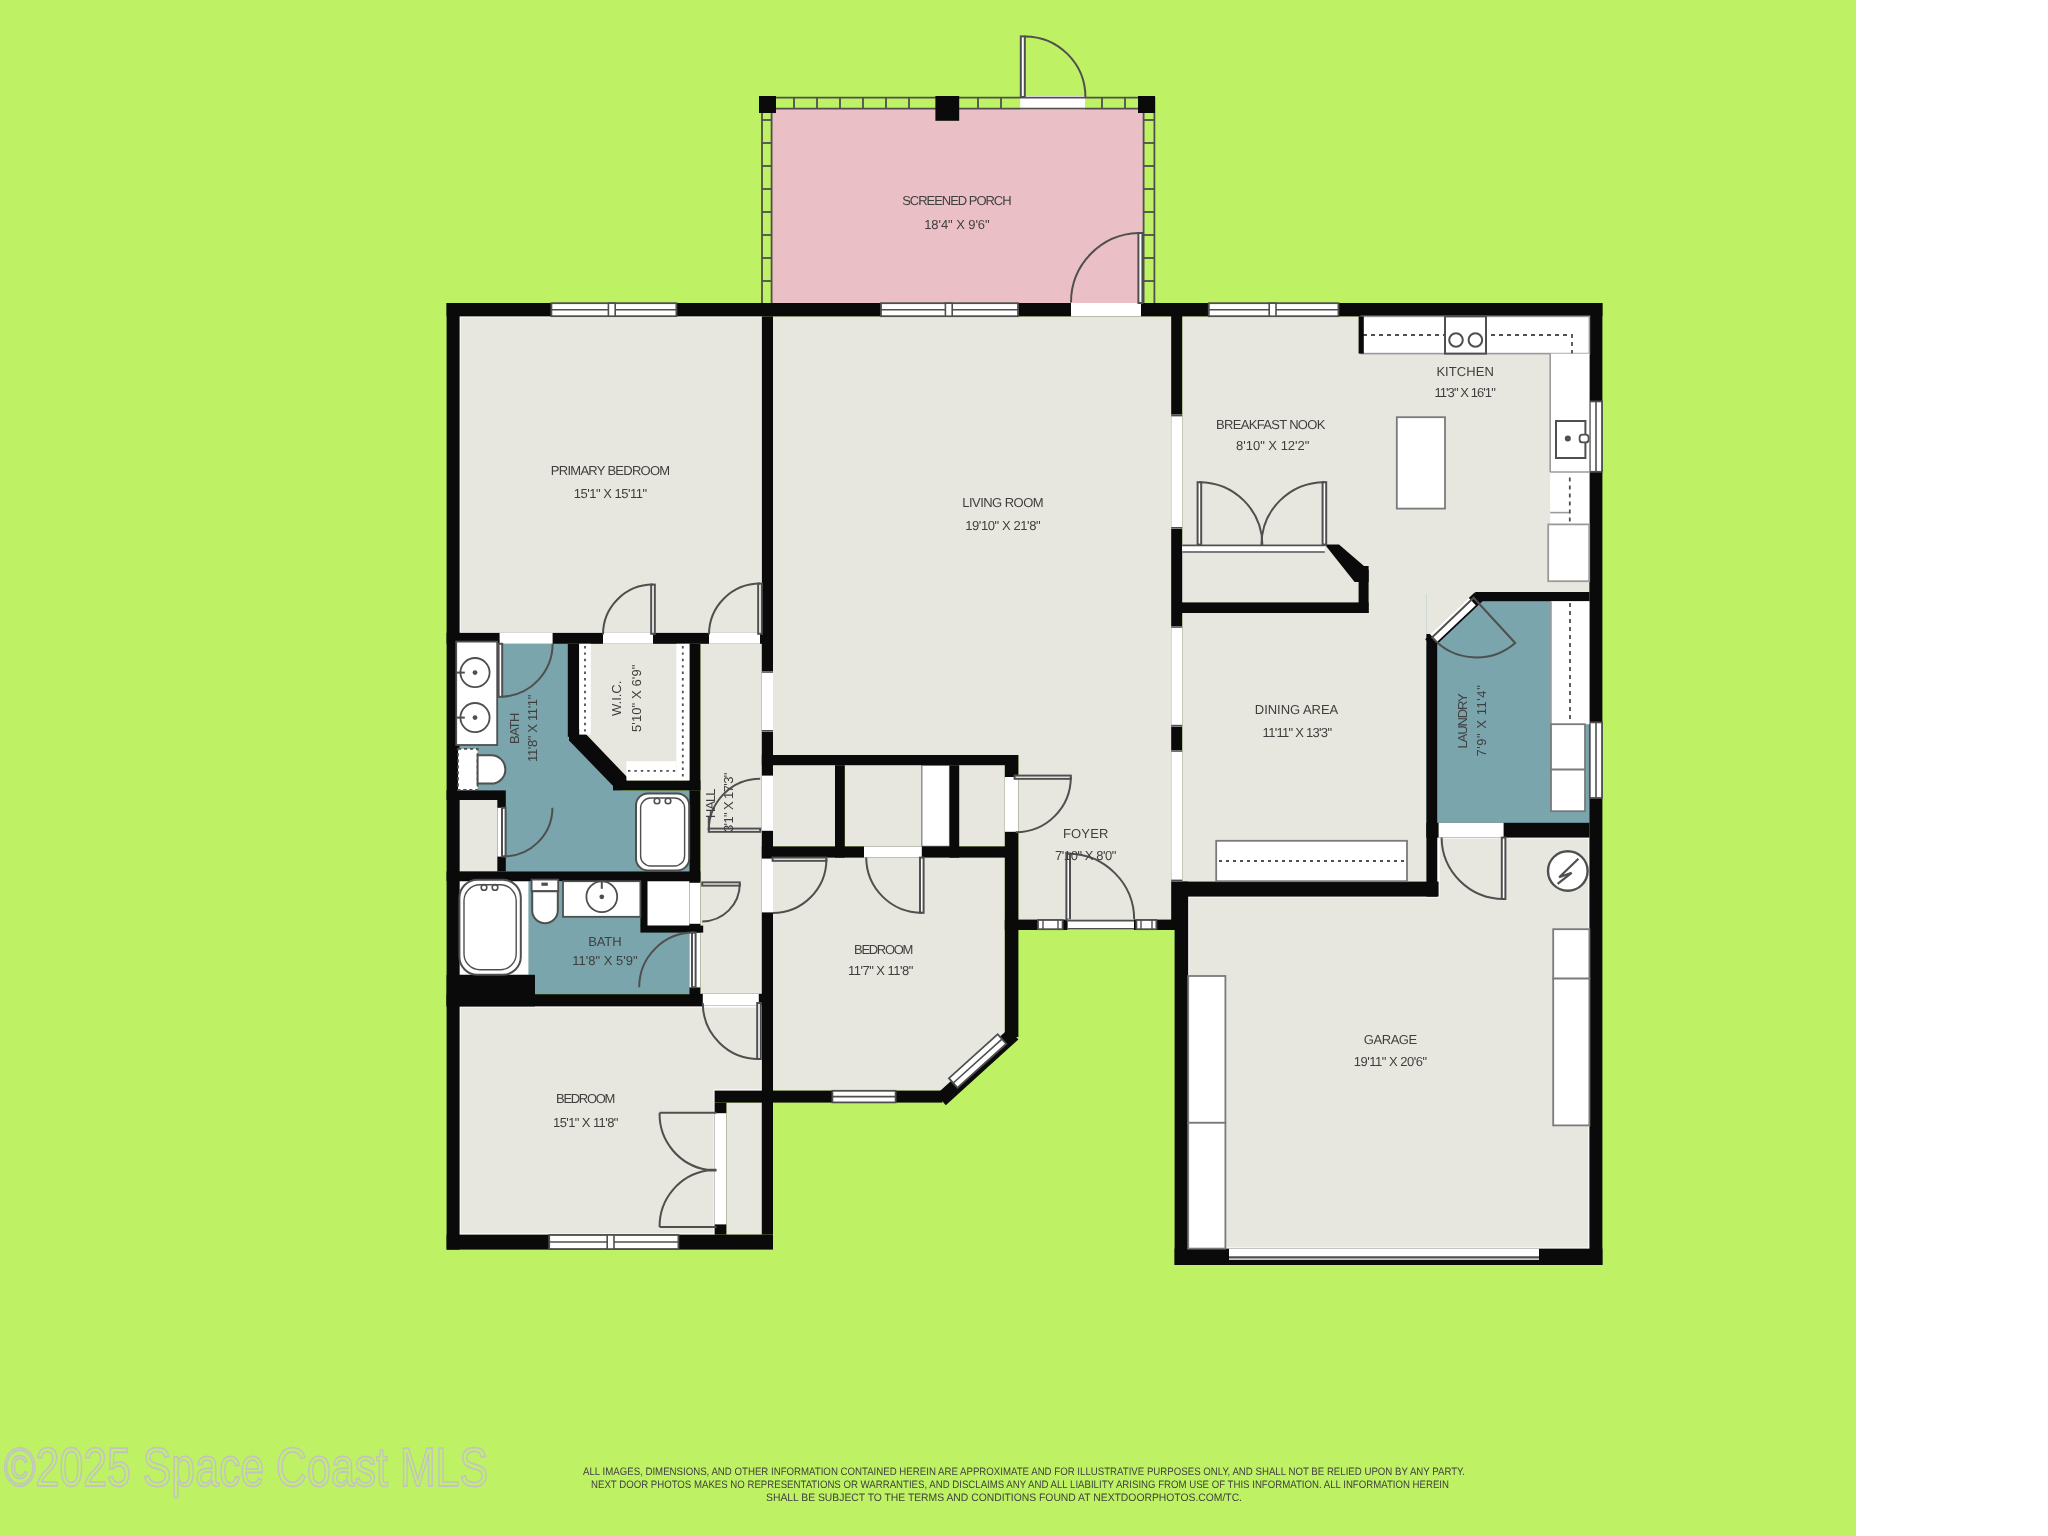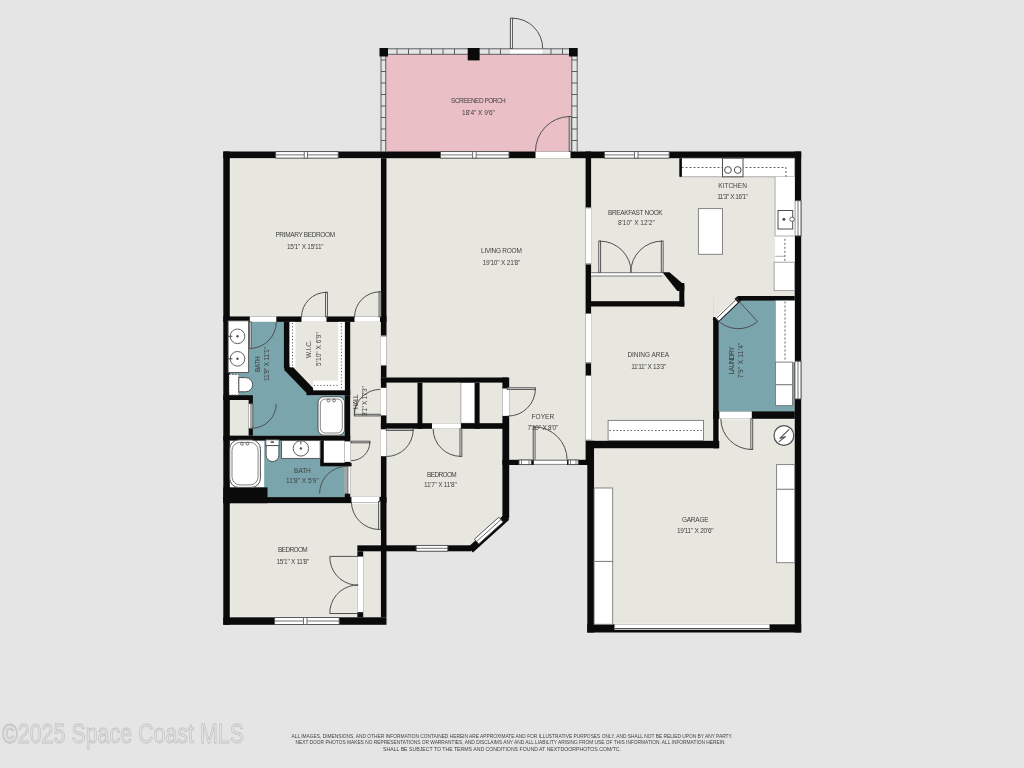--- a/index.html
+++ b/index.html
@@ -1,16 +1,16 @@
 <!DOCTYPE html>
 <html><head>
 <meta charset="utf-8">
 <style>
   html,body{margin:0;padding:0;background:#ffffff;}
-  .page{width:1024px;height:768px;position:relative;background:#e5e5e5;overflow:hidden;}
+  .page{width:928px;height:768px;position:relative;background:#bef264;overflow:hidden;}
   svg{position:absolute;left:0;top:0;}
   text{font-family:"Liberation Sans", sans-serif;}
 </style>
 </head>
 <body>
 <div class="page">
 <svg width="1024" height="768" viewBox="0 0 1024 768">
 <defs>
 <g id="mullion">
           <rect x="-1.6" y="0" width="3.2" height="6.7" fill="#ffffff" stroke="#4f4f4f" stroke-width="0.8"></rect>

